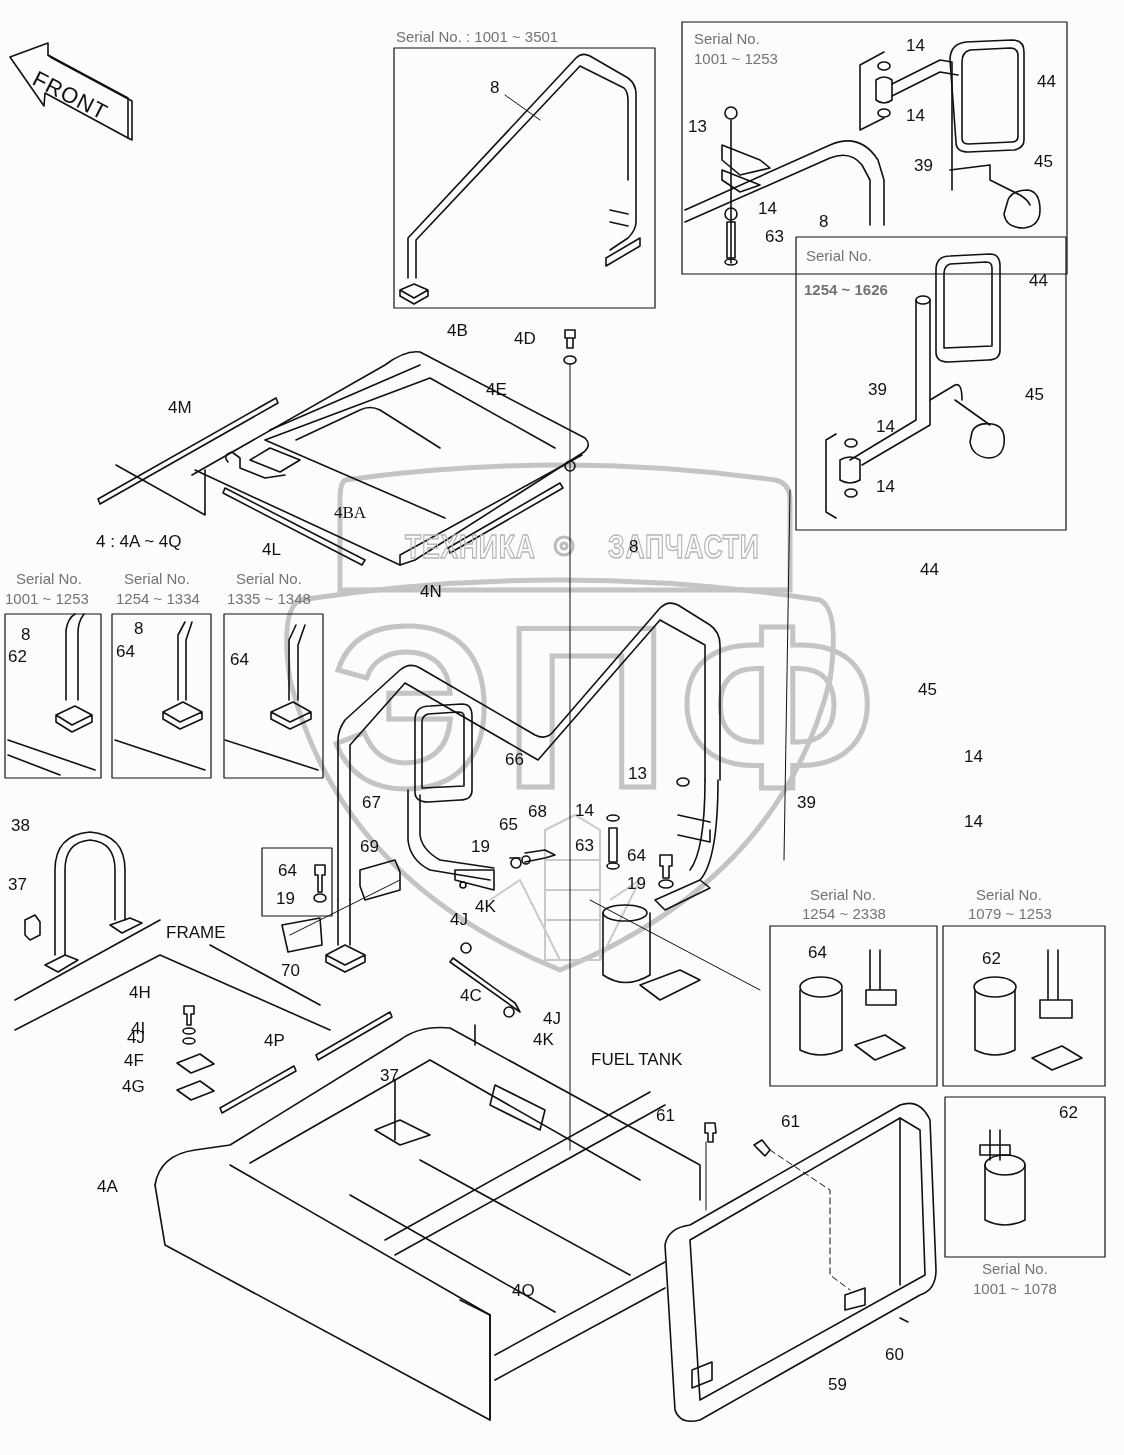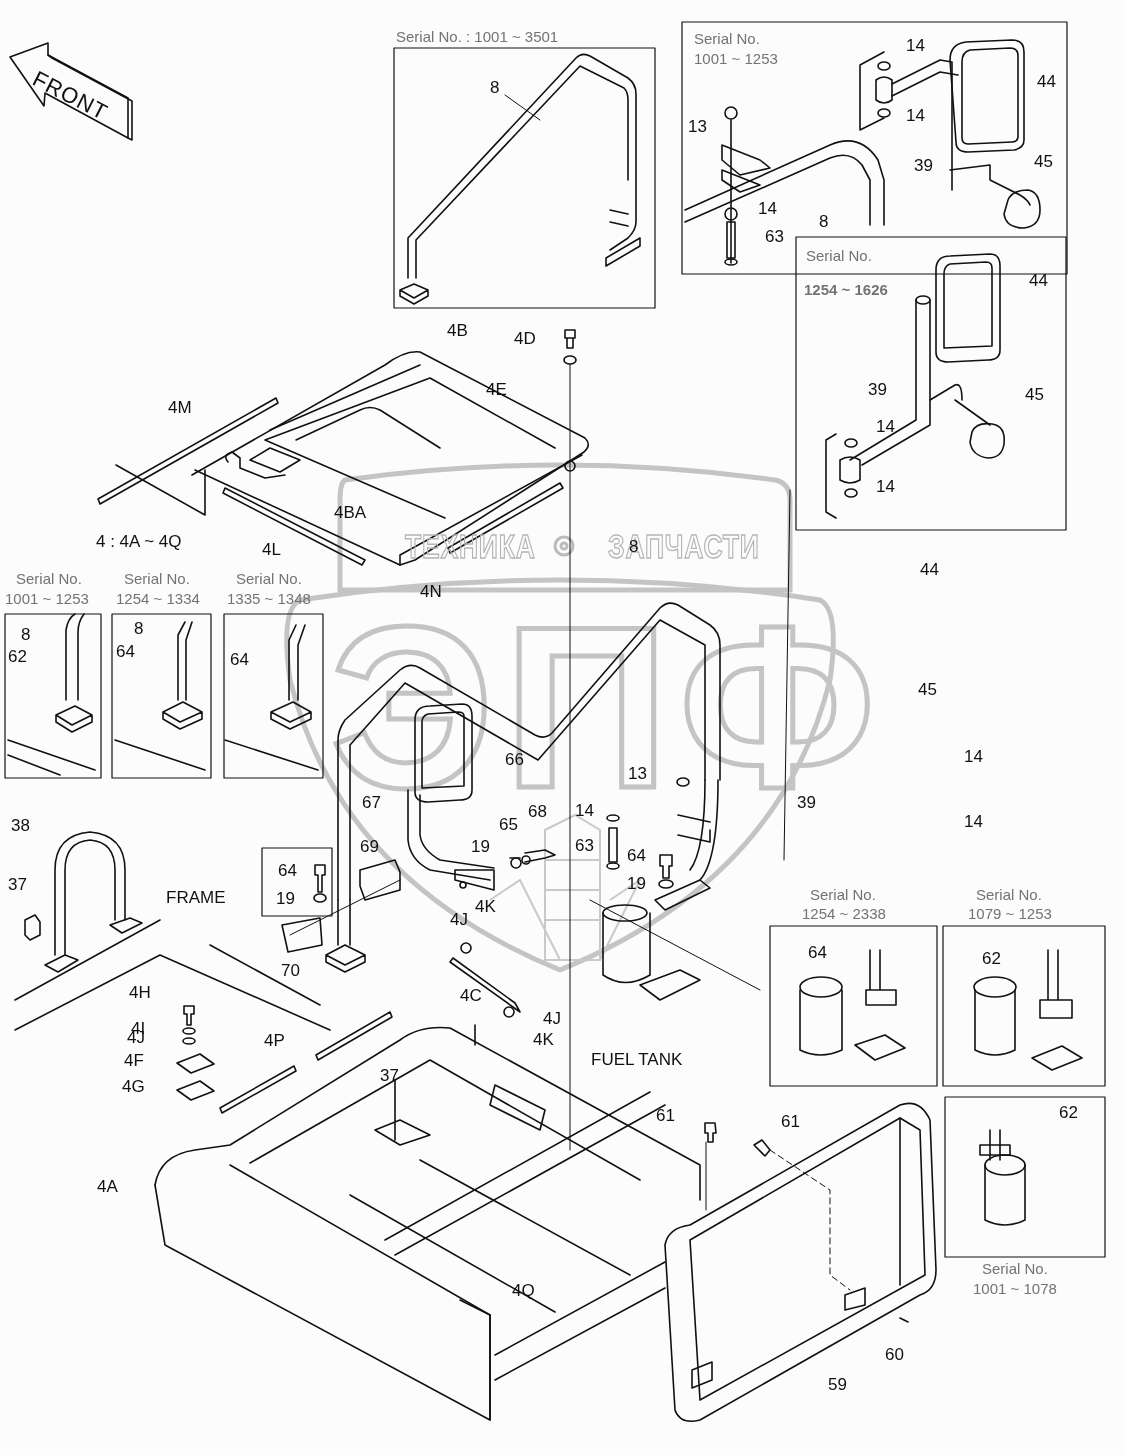--- a/index.html
+++ b/index.html
@@ -232,21 +232,21 @@
 <div class="ser" style="left:227px;top:589px;">1335 ~ 1348</div>
 
 <div class="ser" style="left:810px;top:885px;">Serial No.</div>
 <div class="ser" style="left:802px;top:904px;">1254 ~ 2338</div>
 <div class="ser" style="left:976px;top:885px;">Serial No.</div>
 <div class="ser" style="left:968px;top:904px;">1079 ~ 1253</div>
 <div class="ser" style="left:982px;top:1259px;">Serial No.</div>
 <div class="ser" style="left:973px;top:1279px;text-align:center;">1001 ~ 1078</div>
 
 <div class="lbl" style="left:96px;top:533px;">4 : 4A ~ 4Q</div>
-<div class="lbl" style="left:166px;top:889px;text-align:right;">FRAME</div>
+<div class="lbl" style="left:166px;top:924px;text-align:right;">FRAME</div>
 <div class="lbl" style="left:591px;top:1051px;">FUEL TANK</div>
 
 <div class="lbl" style="left:490px;top:79px;">8</div>
 <div class="lbl" style="left:906px;top:37px;">14</div>
 <div class="lbl" style="left:906px;top:107px;">14</div>
 <div class="lbl" style="left:688px;top:118px;">13</div>
 <div class="lbl" style="left:758px;top:200px;">14</div>
 <div class="lbl" style="left:765px;top:228px;">63</div>
 <div class="lbl" style="left:819px;top:213px;">8</div>
 <div class="lbl" style="left:1037px;top:73px;">44</div>
@@ -256,21 +256,21 @@
 <div class="lbl" style="left:1029px;top:272px;">44</div>
 <div class="lbl" style="left:868px;top:381px;">39</div>
 <div class="lbl" style="left:1025px;top:386px;">45</div>
 <div class="lbl" style="left:876px;top:418px;">14</div>
 <div class="lbl" style="left:876px;top:478px;">14</div>
 
 <div class="lbl" style="left:447px;top:322px;">4B</div>
 <div class="lbl" style="left:514px;top:330px;">4D</div>
 <div class="lbl" style="left:486px;top:354px;margin-top:27px;">4E</div>
 <div class="lbl" style="left:168px;top:399px;">4M</div>
-<div class="lbl" style="left:334px;top:504px;">4BA</div>
+<div class="lbl" style="left:334px;top:504px;font-family:Liberation Serif, serif;">4BA</div>
 <div class="lbl" style="left:262px;top:541px;">4L</div>
 <div class="lbl" style="left:420px;top:583px;">4N</div>
 <div class="lbl" style="left:629px;top:538px;">8</div>
 
 <div class="lbl" style="left:21px;top:626px;">8</div>
 <div class="lbl" style="left:8px;top:648px;">62</div>
 <div class="lbl" style="left:134px;top:620px;">8</div>
 <div class="lbl" style="left:116px;top:643px;">64</div>
 <div class="lbl" style="left:230px;top:651px;">64</div>
 

